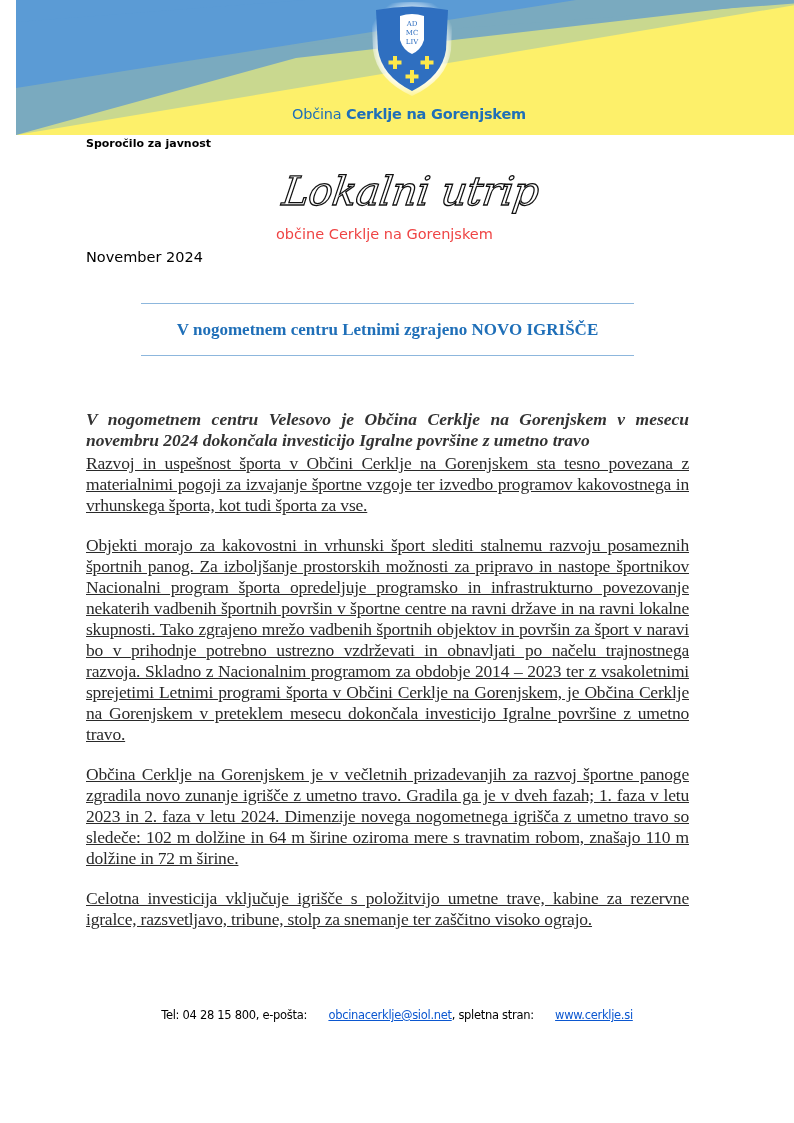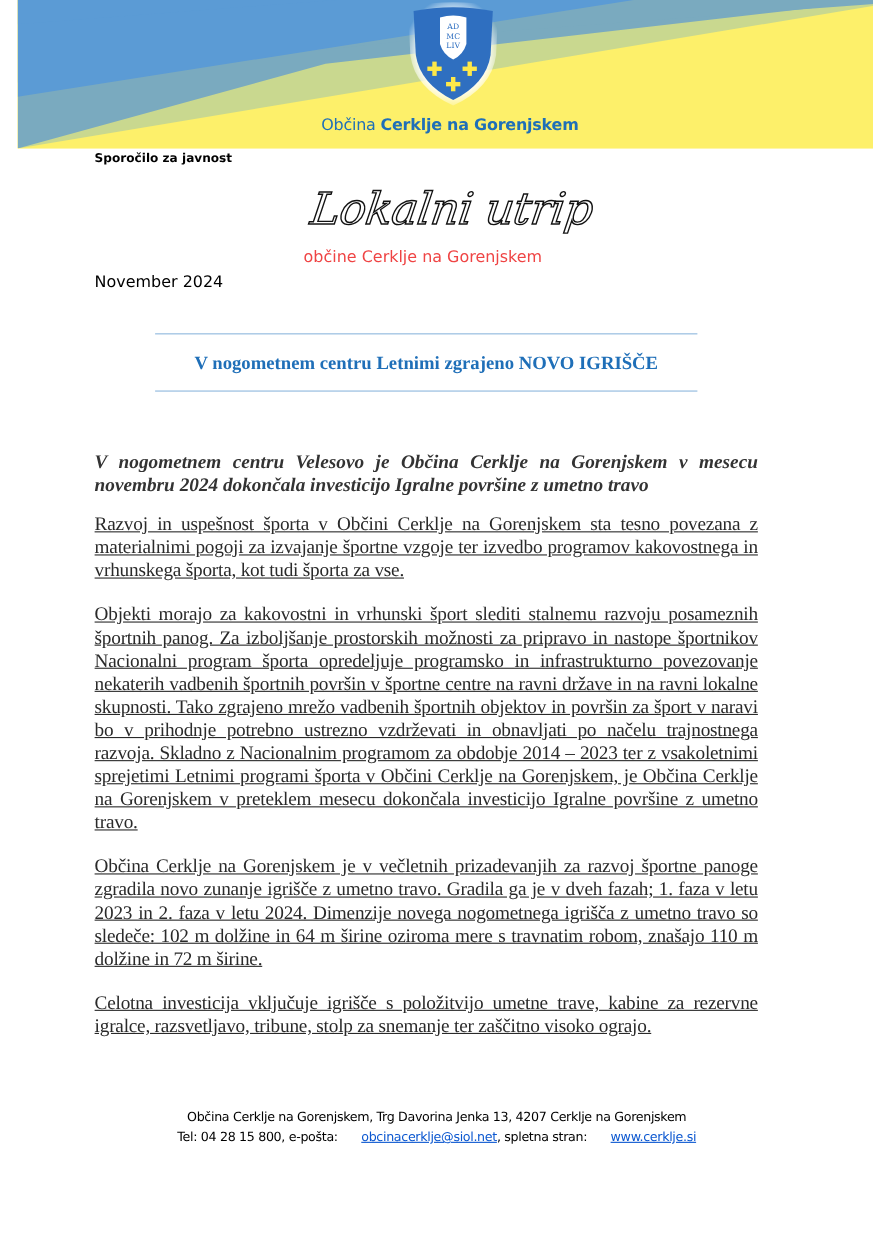--- a/index.html
+++ b/index.html
@@ -14,21 +14,21 @@
   .press-label { position: absolute; left: 86px; top: 137px; font-family: "DejaVu Sans", sans-serif; font-weight: bold; font-size: 11px; color: #000; }
 
   .masthead { position: absolute; left: 283px; top: 168px; font-family: "DejaVu Serif", serif; font-style: italic; font-size: 40px; color: #fff; -webkit-text-stroke: 1.3px #111; letter-spacing: -0.5px; transform: skewX(-8deg); }
   .masthead-sub { position: absolute; left: 276px; top: 226px; font-family: "DejaVu Sans", sans-serif; font-size: 14.5px; color: #ef4444; }
   .issue-date { position: absolute; left: 86px; top: 249px; font-family: "DejaVu Sans", sans-serif; font-size: 14.5px; color: #000; }
 
   .headline-box { position: absolute; left: 141px; top: 303px; width: 493px; height: 51px; border-top: 1.5px solid #8db7dd; border-bottom: 1.5px solid #8db7dd; display: flex; align-items: center; justify-content: center; }
   .headline { font-family: "Liberation Serif", serif; font-weight: bold; font-size: 17px; color: #1f6fb8; }
 
   .content { position: absolute; left: 86px; top: 409px; width: 603px; }
-  .lead { font-family: "Liberation Serif", serif; font-style: italic; font-weight: bold; font-size: 17.5px; line-height: 21px; color: #333; text-align: justify; margin: 0 0 15px 0; }
+  .lead { font-family: "Liberation Serif", serif; font-style: italic; font-weight: bold; font-size: 17.5px; line-height: 21px; color: #333; text-align: justify; margin: 0 0 2px 0; }
   .para { font-family: "Liberation Serif", serif; font-size: 17.5px; line-height: 21px; color: #2a2a2a; text-align: justify; margin: 0 0 19px 0; letter-spacing: -0.2px; text-decoration: underline; }
 
   .footer { position: absolute; left: 0; width: 794px; top: 1006px; text-align: center; font-family: "DejaVu Sans", sans-serif; font-size: 11.5px; line-height: 18px; color: #000; letter-spacing: -0.3px; }
   .footer a { color: #0b57d0; text-decoration: underline; margin-left: 18px; }
 </style>
 </head>
 <body>
 
 <div class="banner">
   <svg class="bg" width="786" height="135" viewBox="0 0 786 135">
@@ -79,15 +79,14 @@
 
 <div class="content">
   <p class="lead">V nogometnem centru Velesovo je Občina Cerklje na Gorenjskem v mesecu novembru 2024 dokončala investicijo Igralne površine z umetno travo</p>
   <p class="para">Razvoj in uspešnost športa v Občini Cerklje na Gorenjskem sta tesno povezana z materialnimi pogoji za izvajanje športne vzgoje ter izvedbo programov kakovostnega in vrhunskega športa, kot tudi športa za vse.</p>
   <p class="para">Objekti morajo za kakovostni in vrhunski šport slediti stalnemu razvoju posameznih športnih panog. Za izboljšanje prostorskih možnosti za pripravo in nastope športnikov Nacionalni program športa opredeljuje programsko in infrastrukturno povezovanje nekaterih vadbenih športnih površin v športne centre na ravni države in na ravni lokalne skupnosti. Tako zgrajeno mrežo vadbenih športnih objektov in površin za šport v naravi bo v prihodnje potrebno ustrezno vzdrževati in obnavljati po načelu trajnostnega razvoja. Skladno z Nacionalnim programom za obdobje 2014 – 2023 ter z vsakoletnimi sprejetimi Letnimi programi športa v Občini Cerklje na Gorenjskem, je Občina Cerklje na Gorenjskem v preteklem mesecu dokončala investicijo Igralne površine z umetno travo.</p>
   <p class="para">Občina Cerklje na Gorenjskem je v večletnih prizadevanjih za razvoj športne panoge zgradila novo zunanje igrišče z umetno travo. Gradila ga je v dveh fazah; 1. faza v letu 2023 in 2. faza v letu 2024. Dimenzije novega nogometnega igrišča z umetno travo so sledeče:  102 m dolžine in 64 m širine oziroma mere s travnatim robom, znašajo  110 m dolžine in 72 m širine.</p>
   <p class="para">Celotna investicija vključuje igrišče s položitvijo umetne trave, kabine za rezervne igralce,   razsvetljavo, tribune, stolp za snemanje ter zaščitno visoko ograjo.</p>
 </div>
 
 <div class="footer">
-  <div>Občina Cerklje na Gorenjskem, Trg Davorina Jenka 13, 4207 Cerklje na Gorenjskem</div>
   <div><span>Tel: 04 28 15 800, e-pošta: </span><a>obcinacerklje@siol.net</a><span>, spletna stran: </span><a>www.cerklje.si</a></div>
 </div>
 
 </body></html>

